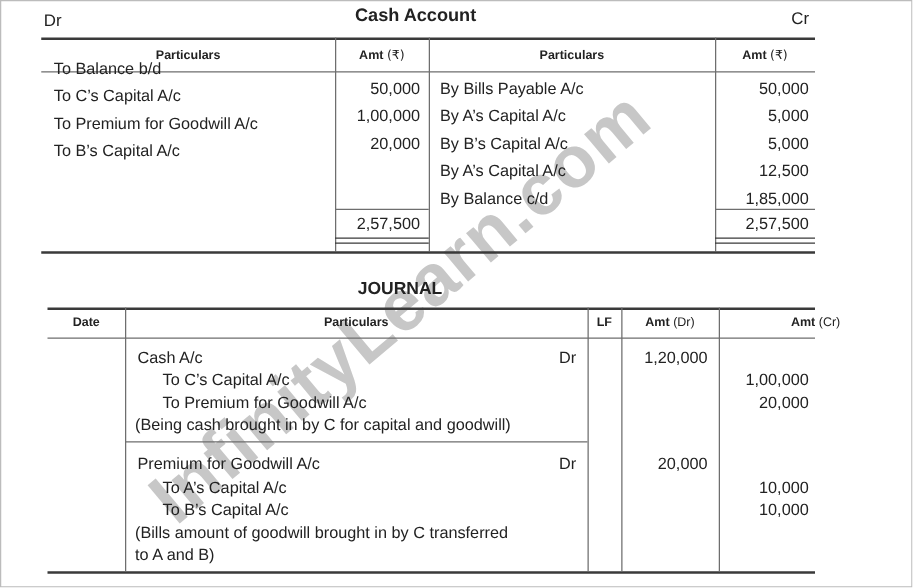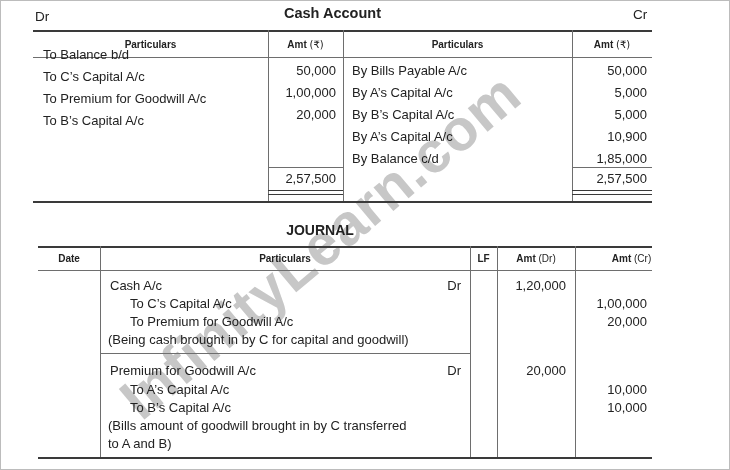--- a/index.html
+++ b/index.html
@@ -78,21 +78,21 @@
       <div class="cell">By Bills Payable A/c</div>
       <div class="cell">By A’s Capital A/c</div>
       <div class="cell">By B’s Capital A/c</div>
       <div class="cell">By A’s Capital A/c</div>
       <div class="cell">By Balance c/d</div>
     </div>
     <div class="stack right" style="left:577px; top:60px; width:70px;">
       <div class="cell">50,000</div>
       <div class="cell">5,000</div>
       <div class="cell">5,000</div>
-      <div class="cell">10,900</div>
+      <div class="cell">12,500</div>
       <div class="cell">1,85,000</div>
     </div>
 
     <div class="total" style="left:271px; top:169px; width:65px;">2,57,500</div>
     <div class="total" style="left:577px; top:169px; width:70px;">2,57,500</div>
 
     <div class="doc-title" style="left:0px; top:222px; width:640px; font-size:14px;">JOURNAL</div>
 
     <div class="rule-h" style="left:38px; top:246px; width:614px;"></div>
     <div class="rule-h thin" style="left:38px; top:270px; width:614px;"></div>
@@ -100,21 +100,21 @@
     <div class="rule-h" style="left:38px; top:457px; width:614px;"></div>
     <div class="rule-v" style="left:100px; top:246px; height:211px;"></div>
     <div class="rule-v" style="left:470px; top:246px; height:211px;"></div>
     <div class="rule-v" style="left:497px; top:246px; height:211px;"></div>
     <div class="rule-v" style="left:575px; top:246px; height:211px;"></div>
 
     <div class="hdr" style="left:38px; top:250px; width:62px;">Date</div>
     <div class="hdr" style="left:100px; top:250px; width:370px;">Particulars</div>
     <div class="hdr" style="left:470px; top:250px; width:27px;">LF</div>
     <div class="hdr" style="left:497px; top:250px; width:78px;"><span>Amt</span> <span class="u">(Dr)</span></div>
-    <div class="hdr" style="left:549px; top:250px; width:77px;padding-left:44px;"><span>Amt</span> <span class="u">(Cr)</span></div>
+    <div class="hdr" style="left:570px; top:250px; width:77px;padding-left:44px;"><span>Amt</span> <span class="u">(Cr)</span></div>
 
     <div class="jrow" style="top:277px;">
       <span class="jtext" style="left:72px;">Cash A/c</span>
       <span class="jdr">Dr</span>
       <span class="jad">1,20,000</span>
     </div>
     <div class="jrow" style="top:295px;">
       <span class="jtext" style="left:92px;">To C’s Capital A/c</span>
       <span class="jac">1,00,000</span>
     </div>

